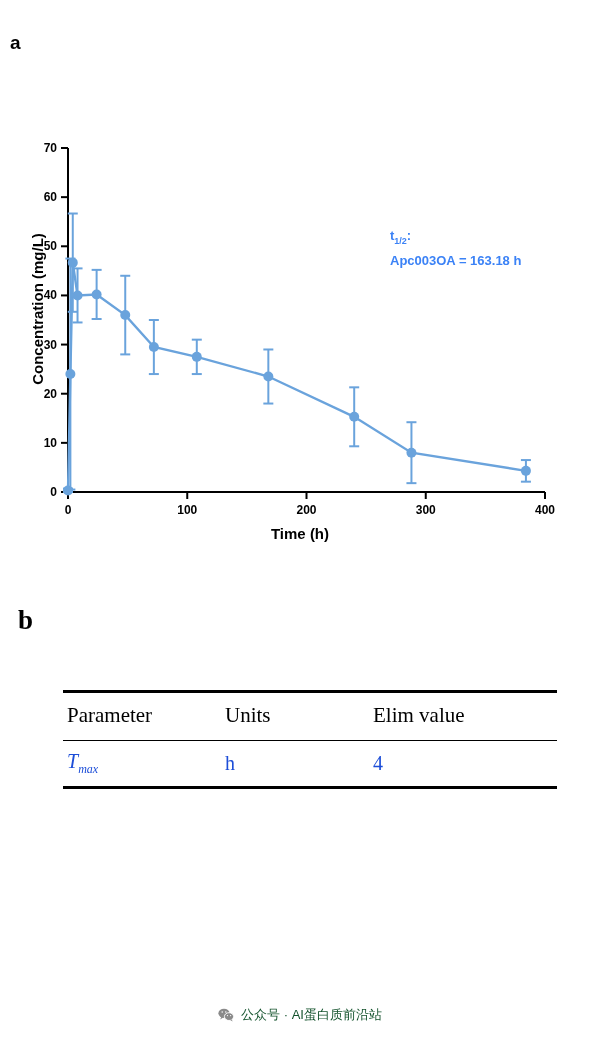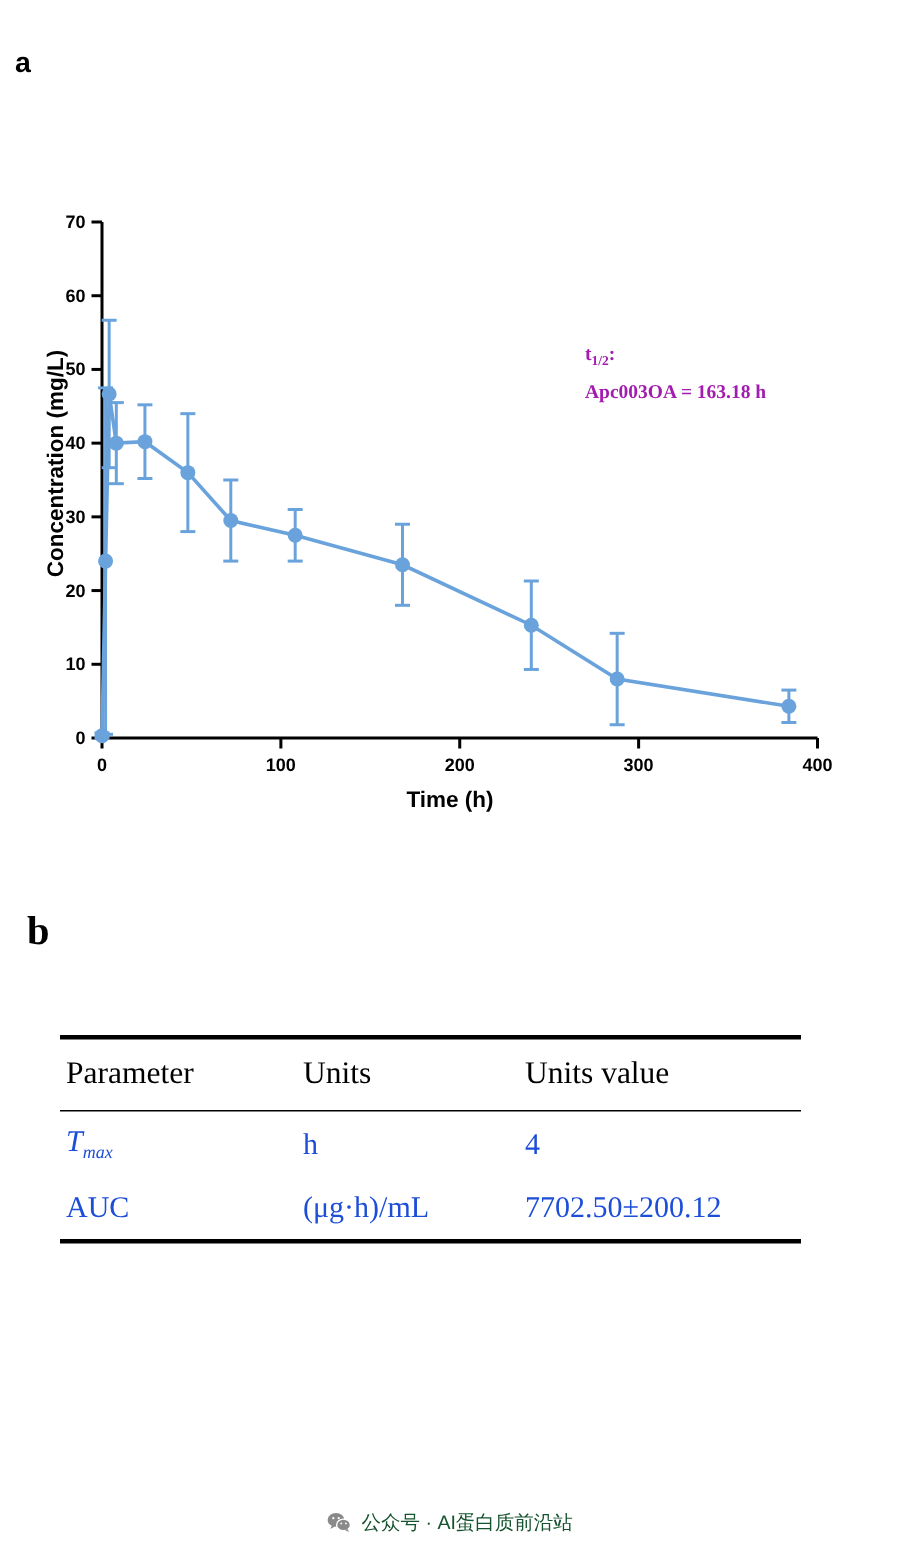--- a/index.html
+++ b/index.html
@@ -14,33 +14,33 @@
   #panel-a-letter{left:10px;top:32px;font-size:19px;}
   #panel-b-letter{left:18px;top:605px;font-size:27px;font-family:"Liberation Serif",serif;}
 
   
   #chart-area{
     position:absolute;left:0;top:120px;width:600px;height:440px;
   }
   #chart-svg{display:block;}
 
   .annot{
-    position:absolute;font-weight:bold;color:#a21caf;
-    font-family:Liberation Serif, serif;
+    position:absolute;font-weight:bold;color:#3b82f6;
+    font-family:Liberation Sans, sans-serif;
   }
   #annot-line1{left:390px;top:228px;font-size:13px;}
   #annot-line2{left:390px;top:253px;font-size:13px;}
   .sub{font-size:9px;vertical-align:sub;}
 
   
   #table-wrap{
     position:absolute;left:40px;top:690px;width:500px;
     font-family:"Liberation Serif", serif;
   }
-  table{border-collapse:collapse;width:494px;}
+  table{border-collapse:collapse;width:494px;margin-left:23px;}
   thead th{
     text-align:left;font-weight:normal;font-size:21px;padding:10px 4px 12px 4px;
     color:#000;
   }
   tbody td{
     text-align:left;font-size:20px;padding:9px 4px 9px 4px;color:#1d4ed8;
   }
   .col1{width:150px;}
   .col2{width:140px;}
   .rule-top{border-top:3px solid #000;}
@@ -168,33 +168,28 @@
   <span>t</span><span class="sub">1/2</span><span>:</span>
 </div>
 <div class="annot" id="annot-line2">Apc003OA = 163.18 h</div>
 
 <div id="table-wrap">
   <table>
     <thead>
       <tr>
         <th class="col1 rule-top">Parameter</th>
         <th class="col2 rule-top">Units</th>
-        <th class="rule-top">Units value</th>
+        <th class="rule-top">Elim value</th>
       </tr>
     </thead>
     <tbody id="table-body">
         <tr>
           <td class="col1 rule-mid"><span class="it">T</span><span class="sbi">max</span></td>
           <td class="col2 rule-mid">h</td>
           <td class="rule-mid">4</td>
-        </tr>
-        <tr>
-          <td class="col1"><span>AUC</span></td>
-          <td class="col2">(μg·h)/mL</td>
-          <td class="">7702.50±200.12</td>
         </tr>
         <tr>
           <td class="rule-bot" style="padding: 0px; height: 2px;"></td>
           <td class="rule-bot" style="padding: 0px; height: 2px;"></td>
           <td class="rule-bot" style="padding: 0px; height: 2px;"></td>
         </tr>
       </tbody>
   </table>
 </div>
 

